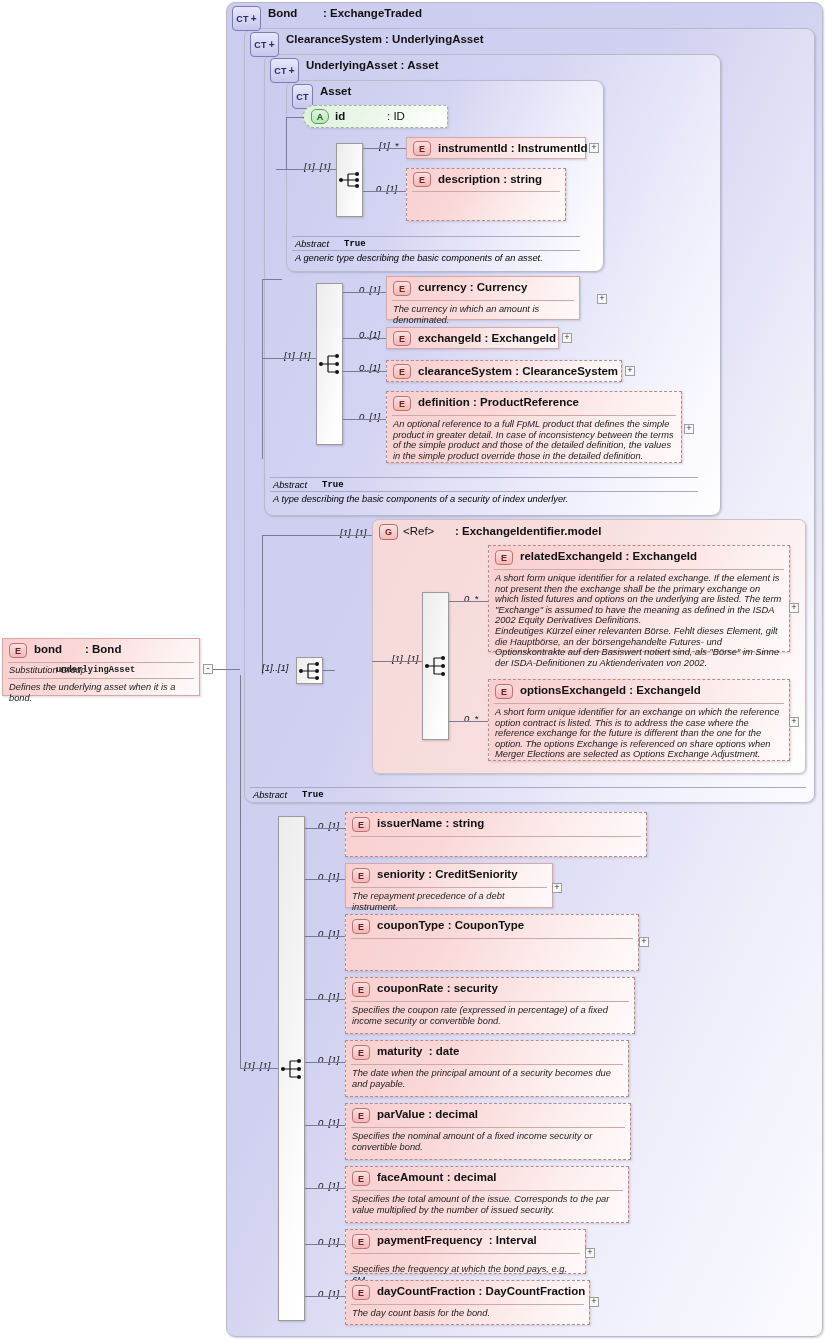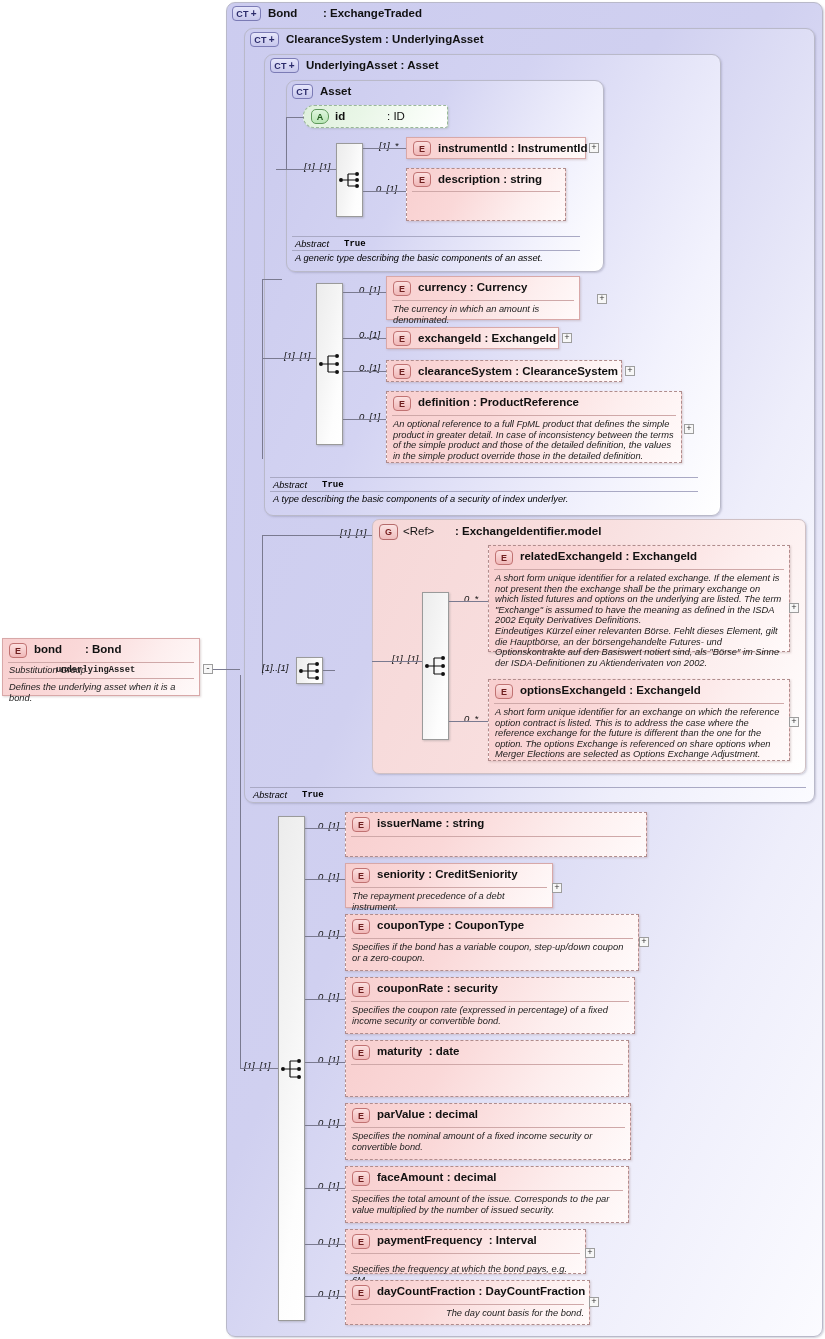--- a/index.html
+++ b/index.html
@@ -21,21 +21,21 @@
   }
   .ctbox.group{
     border:1px solid #cfc0c4;border-radius:7px;
     background:linear-gradient(115deg,#f6d8d8 0%,#f8dede 40%,#fdf2f2 80%,#ffffff 100%);
   }
 
   
   .chip{
     position:absolute;box-sizing:border-box;
     display:flex;align-items:center;justify-content:center;
-    height:15px;border-radius:4px;font-size:9px;font-weight:bold;
+    height:25px;border-radius:4px;font-size:9px;font-weight:bold;
     letter-spacing:.2px;
   }
   .chip.ct{
     background:linear-gradient(180deg,#e6e6fb,#c7c7ec);
     border:1px solid #7b7bb5;color:#2a2a6a;width:21px;
   }
   .chip.ctplus{width:29px;}
   .chip.g{
     background:linear-gradient(180deg,#fbe3e3,#efbdbd);
     border:1px solid #b56b6b;color:#7a2222;width:19px;height:16px;
@@ -334,39 +334,39 @@
   <div class="doc" style="top:27px;">The repayment precedence of a debt instrument.</div>
 </div>
 <div class="card" style="left:318px;top:871px;">0..[1]</div>
 <div class="ln lnh" style="left:305px;top:879px;width:40px;"></div>
 <div class="exp" style="left:552px;top:883px;">+</div>
 
 <div class="ebox dashed" style="left:345px;top:914px;width:294px;height:57px;">
   <div class="chip e" style="left:6px;top:4px;">E</div>
   <div class="etitle">couponType : CouponType</div>
   <div class="sep" style="top:23px;"></div>
-  <div class="doc" style="top:27px;">Specifies if the bond has a variable coupon, step-up/down coupon or a zero-coupon.</div>
 </div>
 <div class="card" style="left:318px;top:928px;">0..[1]</div>
 <div class="ln lnh" style="left:305px;top:936px;width:40px;"></div>
 <div class="exp" style="left:639px;top:937px;">+</div>
 
 <div class="ebox dashed" style="left:345px;top:977px;width:290px;height:57px;">
   <div class="chip e" style="left:6px;top:4px;">E</div>
   <div class="etitle">couponRate : security</div>
   <div class="sep" style="top:23px;"></div>
   <div class="doc" style="top:27px;">Specifies the coupon rate (expressed in percentage) of a fixed income security or convertible bond.</div>
 </div>
 <div class="card" style="left:318px;top:991px;">0..[1]</div>
 <div class="ln lnh" style="left:305px;top:999px;width:40px;"></div>
 
 <div class="ebox dashed" style="left:345px;top:1040px;width:284px;height:57px;">
   <div class="chip e" style="left:6px;top:4px;">E</div>
   <div class="etitle">maturity  : date</div>
   <div class="sep" style="top:23px;"></div>
+  <div class="doc" style="top:27px;">The date when the principal amount of a security becomes due and payable.</div>
 </div>
 <div class="card" style="left:318px;top:1054px;">0..[1]</div>
 <div class="ln lnh" style="left:305px;top:1062px;width:40px;"></div>
 
 <div class="ebox dashed" style="left:345px;top:1103px;width:286px;height:57px;">
   <div class="chip e" style="left:6px;top:4px;">E</div>
   <div class="etitle">parValue : decimal</div>
   <div class="sep" style="top:23px;"></div>
   <div class="doc" style="top:27px;">Specifies the nominal amount of a fixed income security or convertible bond.</div>
 </div>
@@ -389,21 +389,21 @@
   <div class="doc" style="top:34px;">Specifies the frequency at which the bond pays, e.g. 6M.</div>
 </div>
 <div class="card" style="left:318px;top:1236px;">0..[1]</div>
 <div class="ln lnh" style="left:305px;top:1244px;width:40px;"></div>
 <div class="exp" style="left:585px;top:1248px;">+</div>
 
 <div class="ebox dashed" style="left:345px;top:1280px;width:245px;height:45px;">
   <div class="chip e" style="left:6px;top:4px;">E</div>
   <div class="etitle">dayCountFraction : DayCountFraction</div>
   <div class="sep" style="top:23px;"></div>
-  <div class="doc" style="top:27px;text-align:right;">The day count basis for the bond.</div>
+  <div class="doc" style="top:27px;">The day count basis for the bond.</div>
 </div>
 <div class="card" style="left:318px;top:1288px;">0..[1]</div>
 <div class="ln lnh" style="left:305px;top:1296px;width:40px;"></div>
 <div class="exp" style="left:589px;top:1297px;">+</div>
 
 <div class="ebox solid" style="left:2px;top:638px;width:198px;height:58px;">
   <div class="chip e" style="left:6px;top:4px;">E</div>
   <div class="etitle">bond</div>
   <div class="etitle" style="left:82px;">: Bond</div>
   <div class="sep" style="top:23px;"></div>

